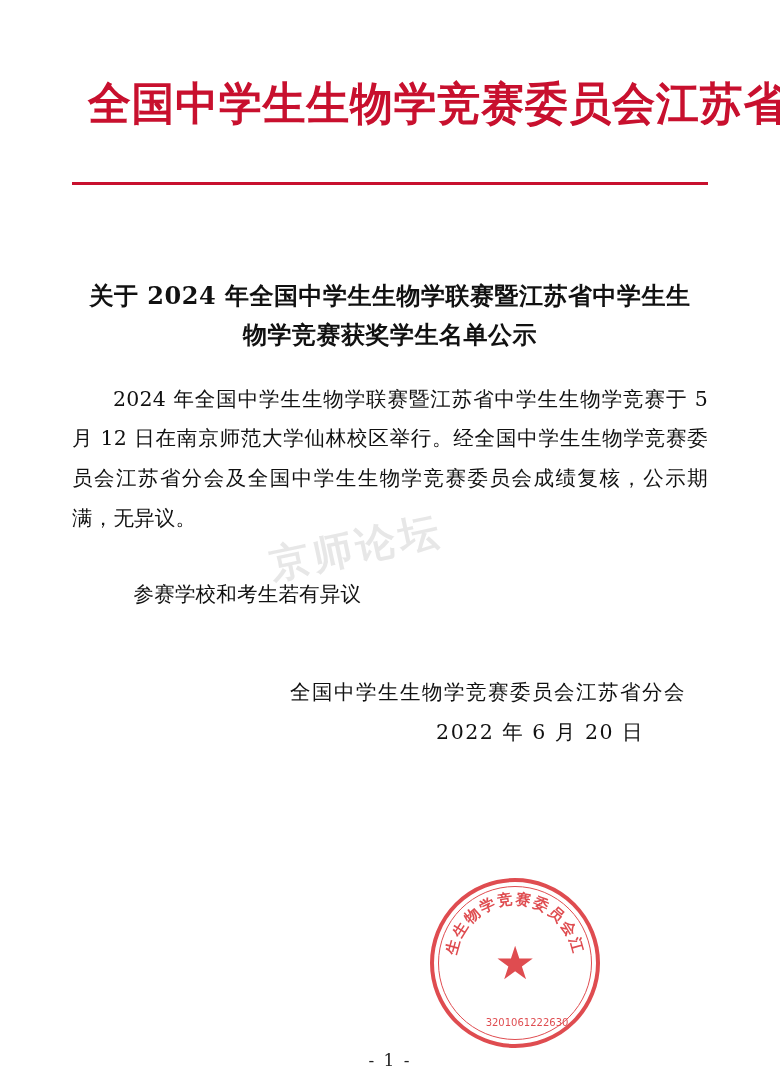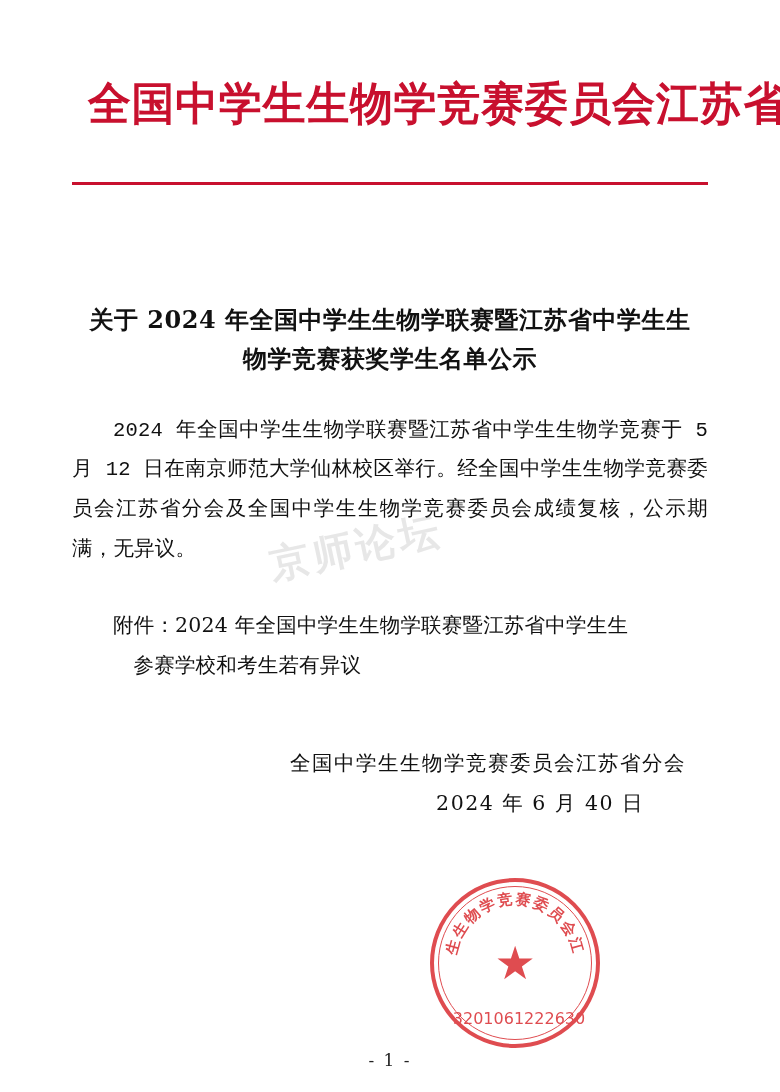--- a/index.html
+++ b/index.html
@@ -42,37 +42,36 @@
   }
   .letterhead-rule {
     margin-top: 52px;
     height: 3px;
     background: #c8102e;
     width: 100%;
   }
 
   
   .doc-title {
-    margin-top: 116px;
+    margin-top: 92px;
     text-align: center;
     font-weight: bold;
     font-size: 24px;
     line-height: 1.62;
     letter-spacing: 0.5px;
     padding: 0 10px;
   }
 
   
   .body-text {
-    margin-top: 32px;
+    margin-top: 25px;
     font-size: 20.5px;
     line-height: 1.95;
     letter-spacing: 0.2px;
     text-align: justify;
-    font-family: Liberation Mono, monospace;
   }
   .body-text p {
     margin: 0 0 2px 0;
     text-indent: 2em;
   }
 
   
   .attachment {
     margin-top: 36px;
     font-size: 20.5px;
@@ -136,26 +135,26 @@
   .seal .seal-arc-text svg { width: 100%; height: 100%; }
   .seal .seal-arc-text text {
     fill: #d8252a;
     font-family: "DejaVu Serif", "Liberation Serif", serif;
     font-size: 15px;
     font-weight: bold;
     letter-spacing: 2px;
   }
   .seal .seal-code {
     position: absolute;
-    left: 4px;
+    left: 12px;
     bottom: 16px;
     width: 100%;
     text-align: center;
     color: #d8252a;
-    font-size: 16px;
+    font-size: 10px;
     font-family: "DejaVu Sans", "Liberation Sans", sans-serif;
   }
 
   
   .watermark {
     position: absolute;
     left: 268px;
     top: 520px;
     font-size: 40px;
     font-weight: bold;
@@ -189,27 +188,26 @@
     <div class="letterhead-rule"></div>
   </div>
 
   <div class="doc-title">关于 2024 年全国中学生生物学联赛暨江苏省中学生生物学竞赛获奖学生名单公示</div>
 
   <div class="body-text">
     <p>2024 年全国中学生生物学联赛暨江苏省中学生生物学竞赛于 5 月 12 日在南京师范大学仙林校区举行。经全国中学生生物学竞赛委员会江苏省分会及全国中学生生物学竞赛委员会成绩复核，公示期满，无异议。</p>
   </div>
 
   <div class="attachment">
-    <p>附件：2024 年全国中学生生物学联赛暨江苏省中学生生</p>
     <p class="cont">参赛学校和考生若有异议</p>
   </div>
 
   <div class="signature">
     <p class="line">全国中学生生物学竞赛委员会江苏省分会</p>
-    <p class="line date">2024 年 6 月 40 日</p>
+    <p class="line date">2022 年 6 月 20 日</p>
   </div>
 
   <div class="watermark">京师论坛</div>
 
   <div class="seal">
     <div class="inner-ring"></div>
     <div class="seal-arc-text">
       <svg viewBox="0 0 162 162" xmlns="http://www.w3.org/2000/svg">
         <defs>
           <path id="sealArc" d="M 22,81 A 59,59 0 0 1 140,81" fill="none"></path>

